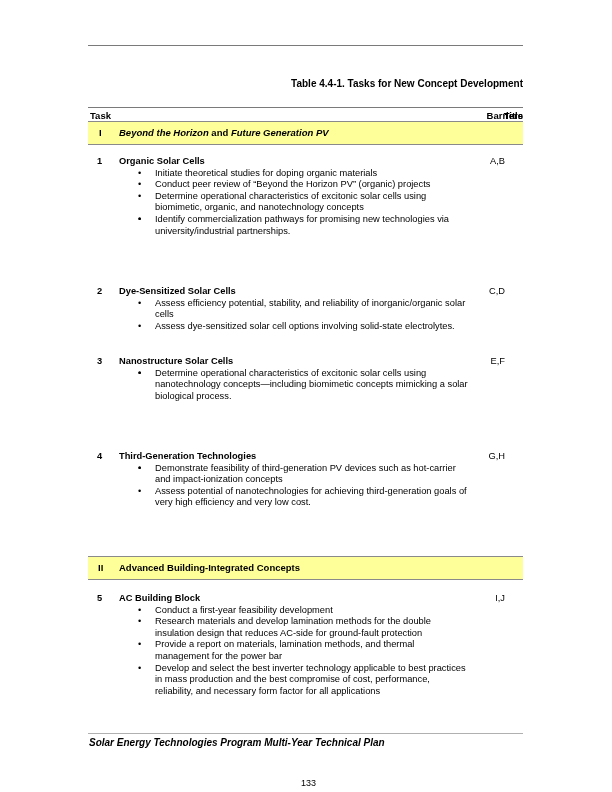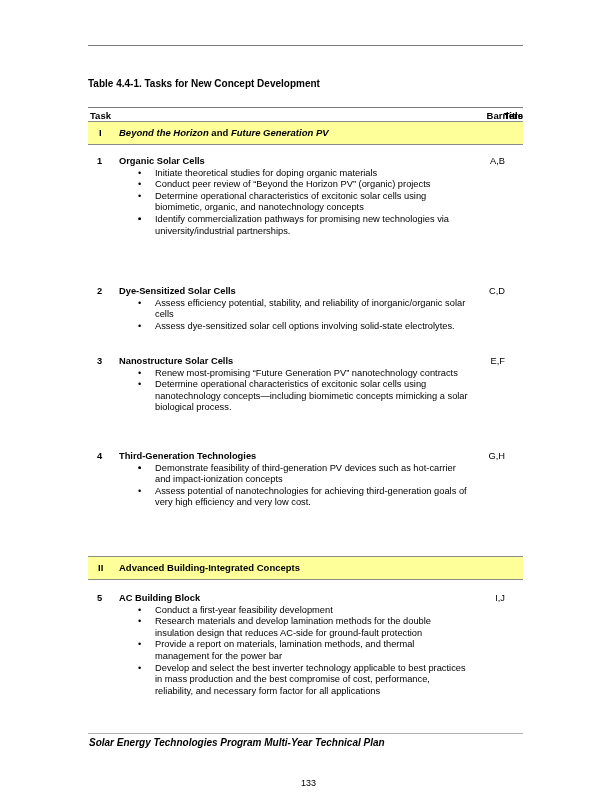--- a/index.html
+++ b/index.html
@@ -2,21 +2,21 @@
 <html><head>
 <meta charset="utf-8">
 <style>
   html, body { margin: 0; padding: 0; }
   body {
     width: 612px; height: 792px; background: #ffffff; position: relative; overflow: hidden;
     font-family: "Liberation Sans", sans-serif; color: #000;
   }
   .rule { position: absolute; left: 88px; width: 435px; height: 1px; background: #7a7a7a; }
   .table-title {
-    position: absolute; top: 78px; left: 88px; width: 435px; text-align: left;
+    position: absolute; top: 78px; left: 88px; width: 435px; text-align: right;
     font-weight: bold; font-size: 10px;
   }
   .thead {
     position: absolute; top: 107px; left: 88px; width: 435px; height: 14px;
     border-top: 1px solid #7a7a7a; font-weight: bold; font-size: 9.5px;
   }
   .thead .c-task { position: absolute; left: 2px; top: 2px; }
   .thead .c-title { position: absolute; left: 0; width: 435px; top: 2px; text-align: right; }
   .thead .c-barriers { position: absolute; right: 0; top: 2px; }
   .section {
@@ -78,21 +78,21 @@
     <li><span class="dot">•</span><span>Assess efficiency potential, stability, and reliability of inorganic/organic solar cells</span></li>
     <li><span class="dot">•</span><span>Assess dye-sensitized solar cell options involving solid-state electrolytes.</span></li>
   </ul>
 </div>
 
 <div class="task" style="top:356px;">
   <span class="num">3</span>
   <span class="name">Nanostructure Solar Cells</span>
   <span class="barriers">E,F</span>
   <ul>
-    <li><span class="dot">•</span><span>Renew most-promising “Future Generation PV” nanotechnology contracts</span></li>
+    <li><span class="dot">•</span></li>
     <li><span class="dot">•</span><span>Determine operational characteristics of excitonic solar cells using nanotechnology concepts—including biomimetic concepts mimicking a solar biological process.</span></li>
   </ul>
 </div>
 
 <div class="task" style="top:451px;">
   <span class="num">4</span>
   <span class="name">Third-Generation Technologies</span>
   <span class="barriers">G,H</span>
   <ul>
     <li><span class="dot">•</span></li>

